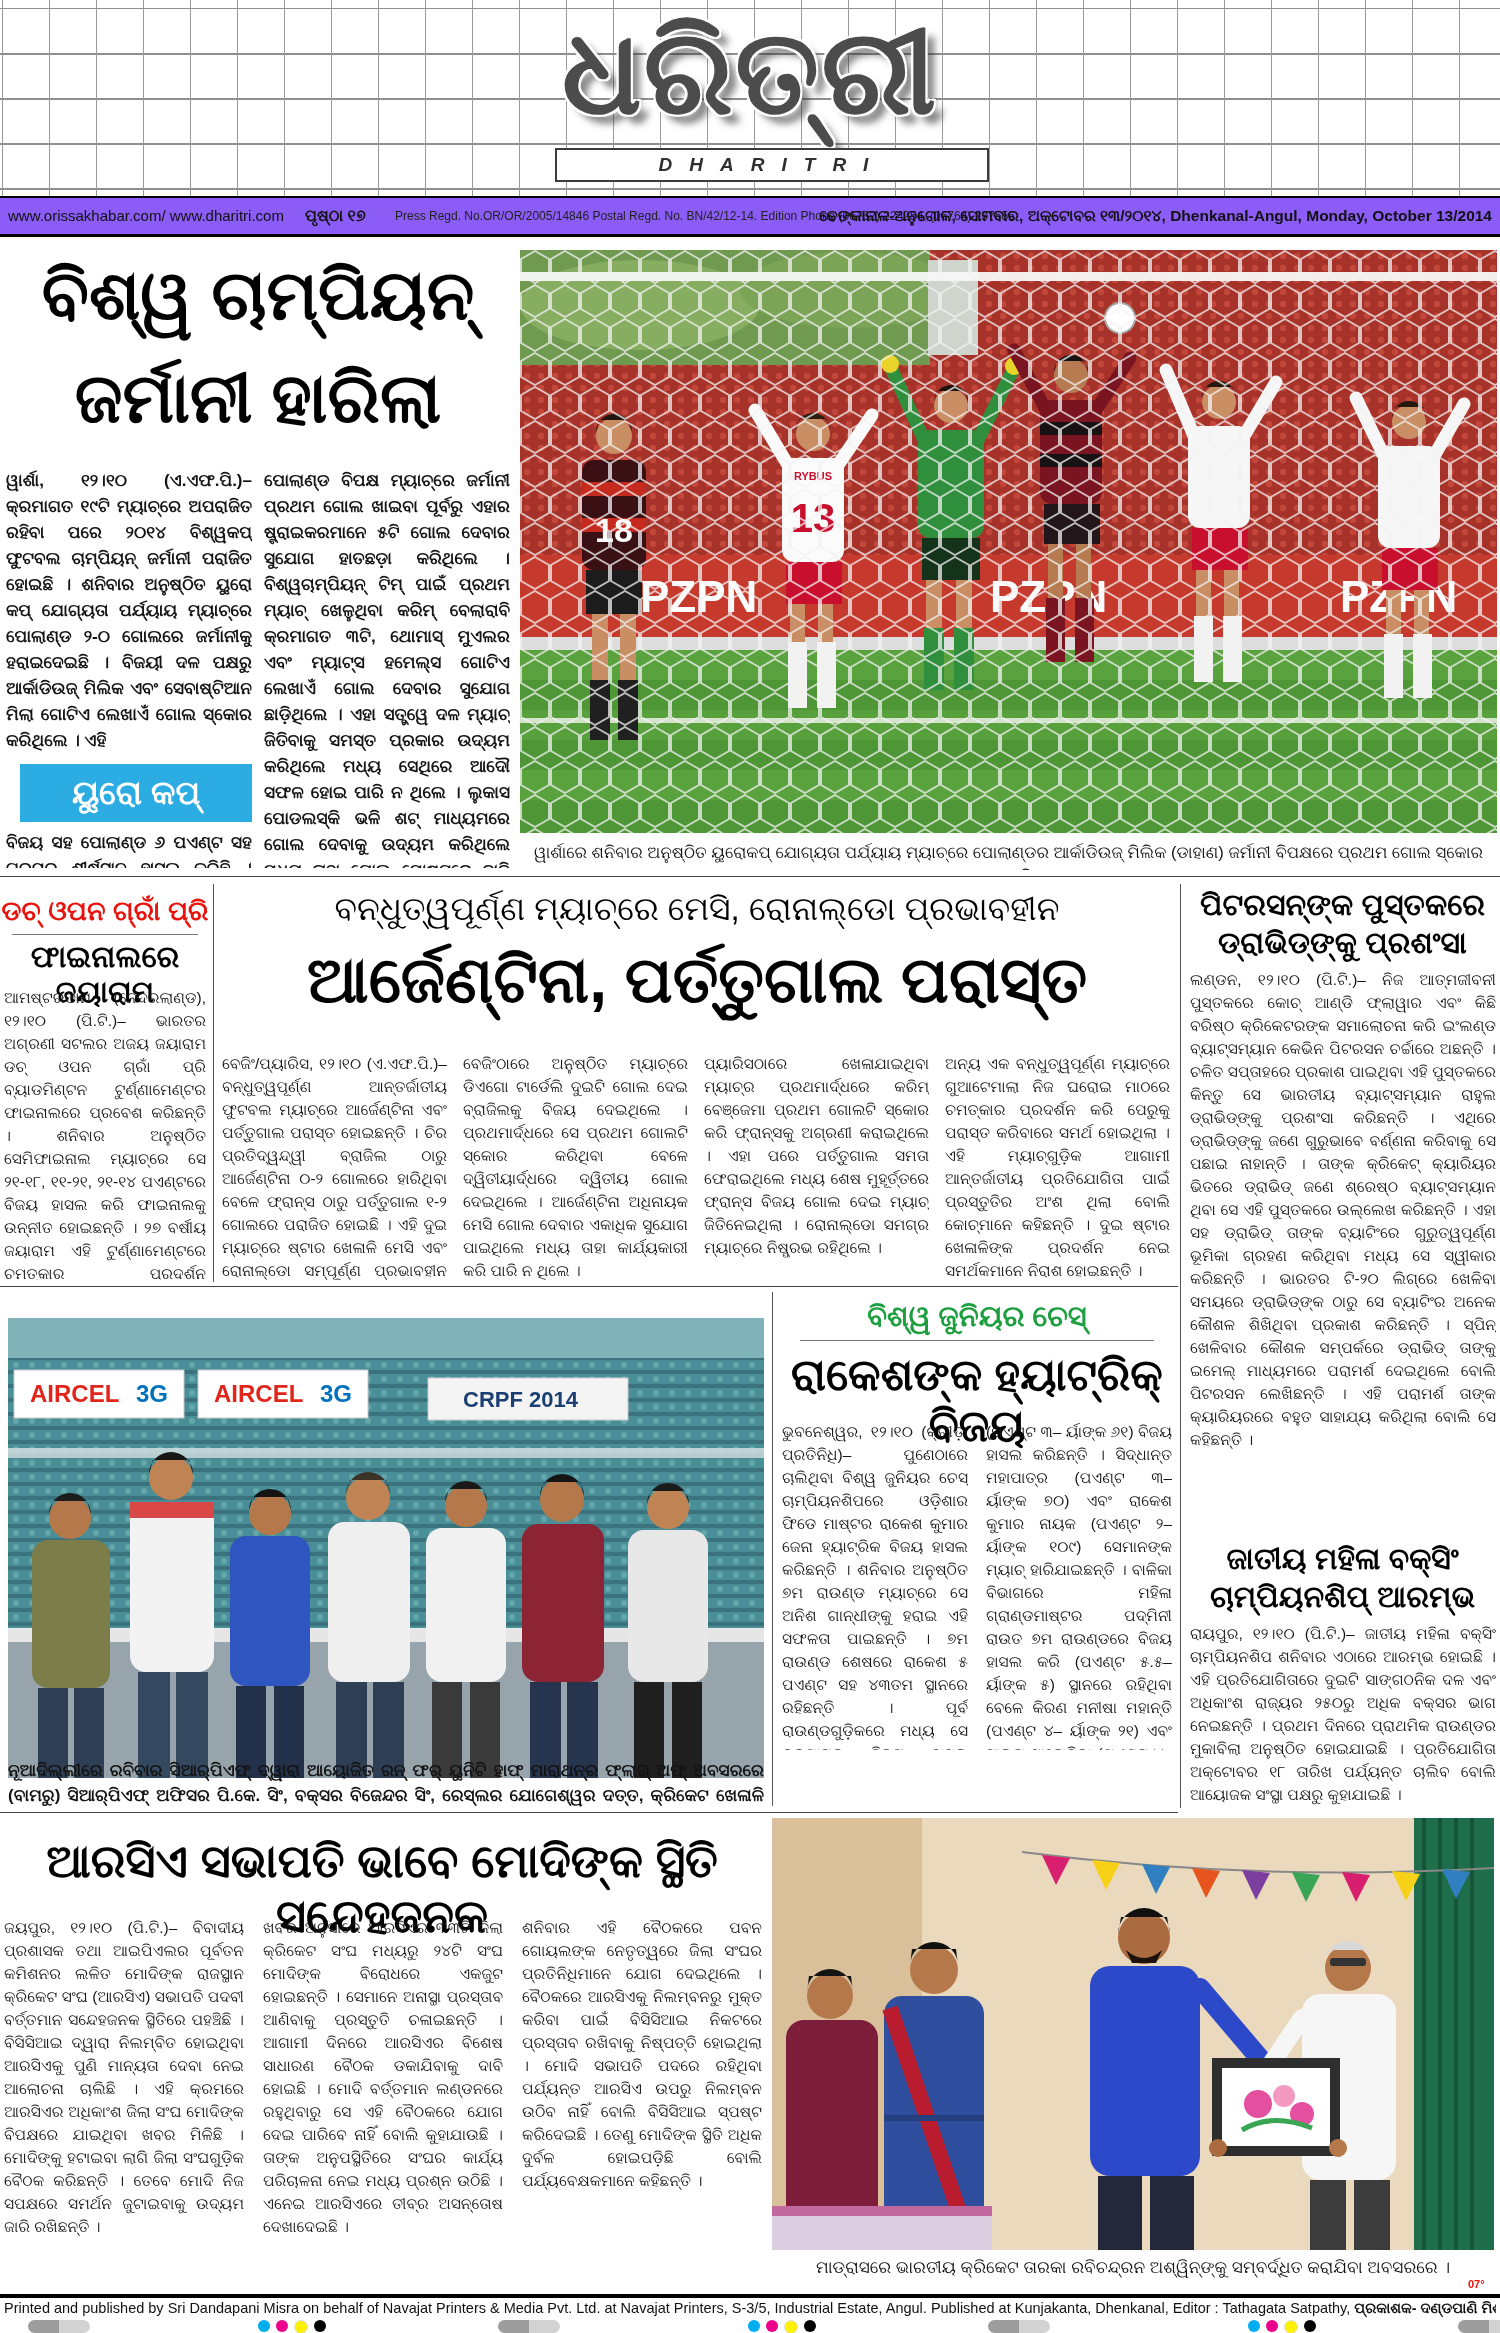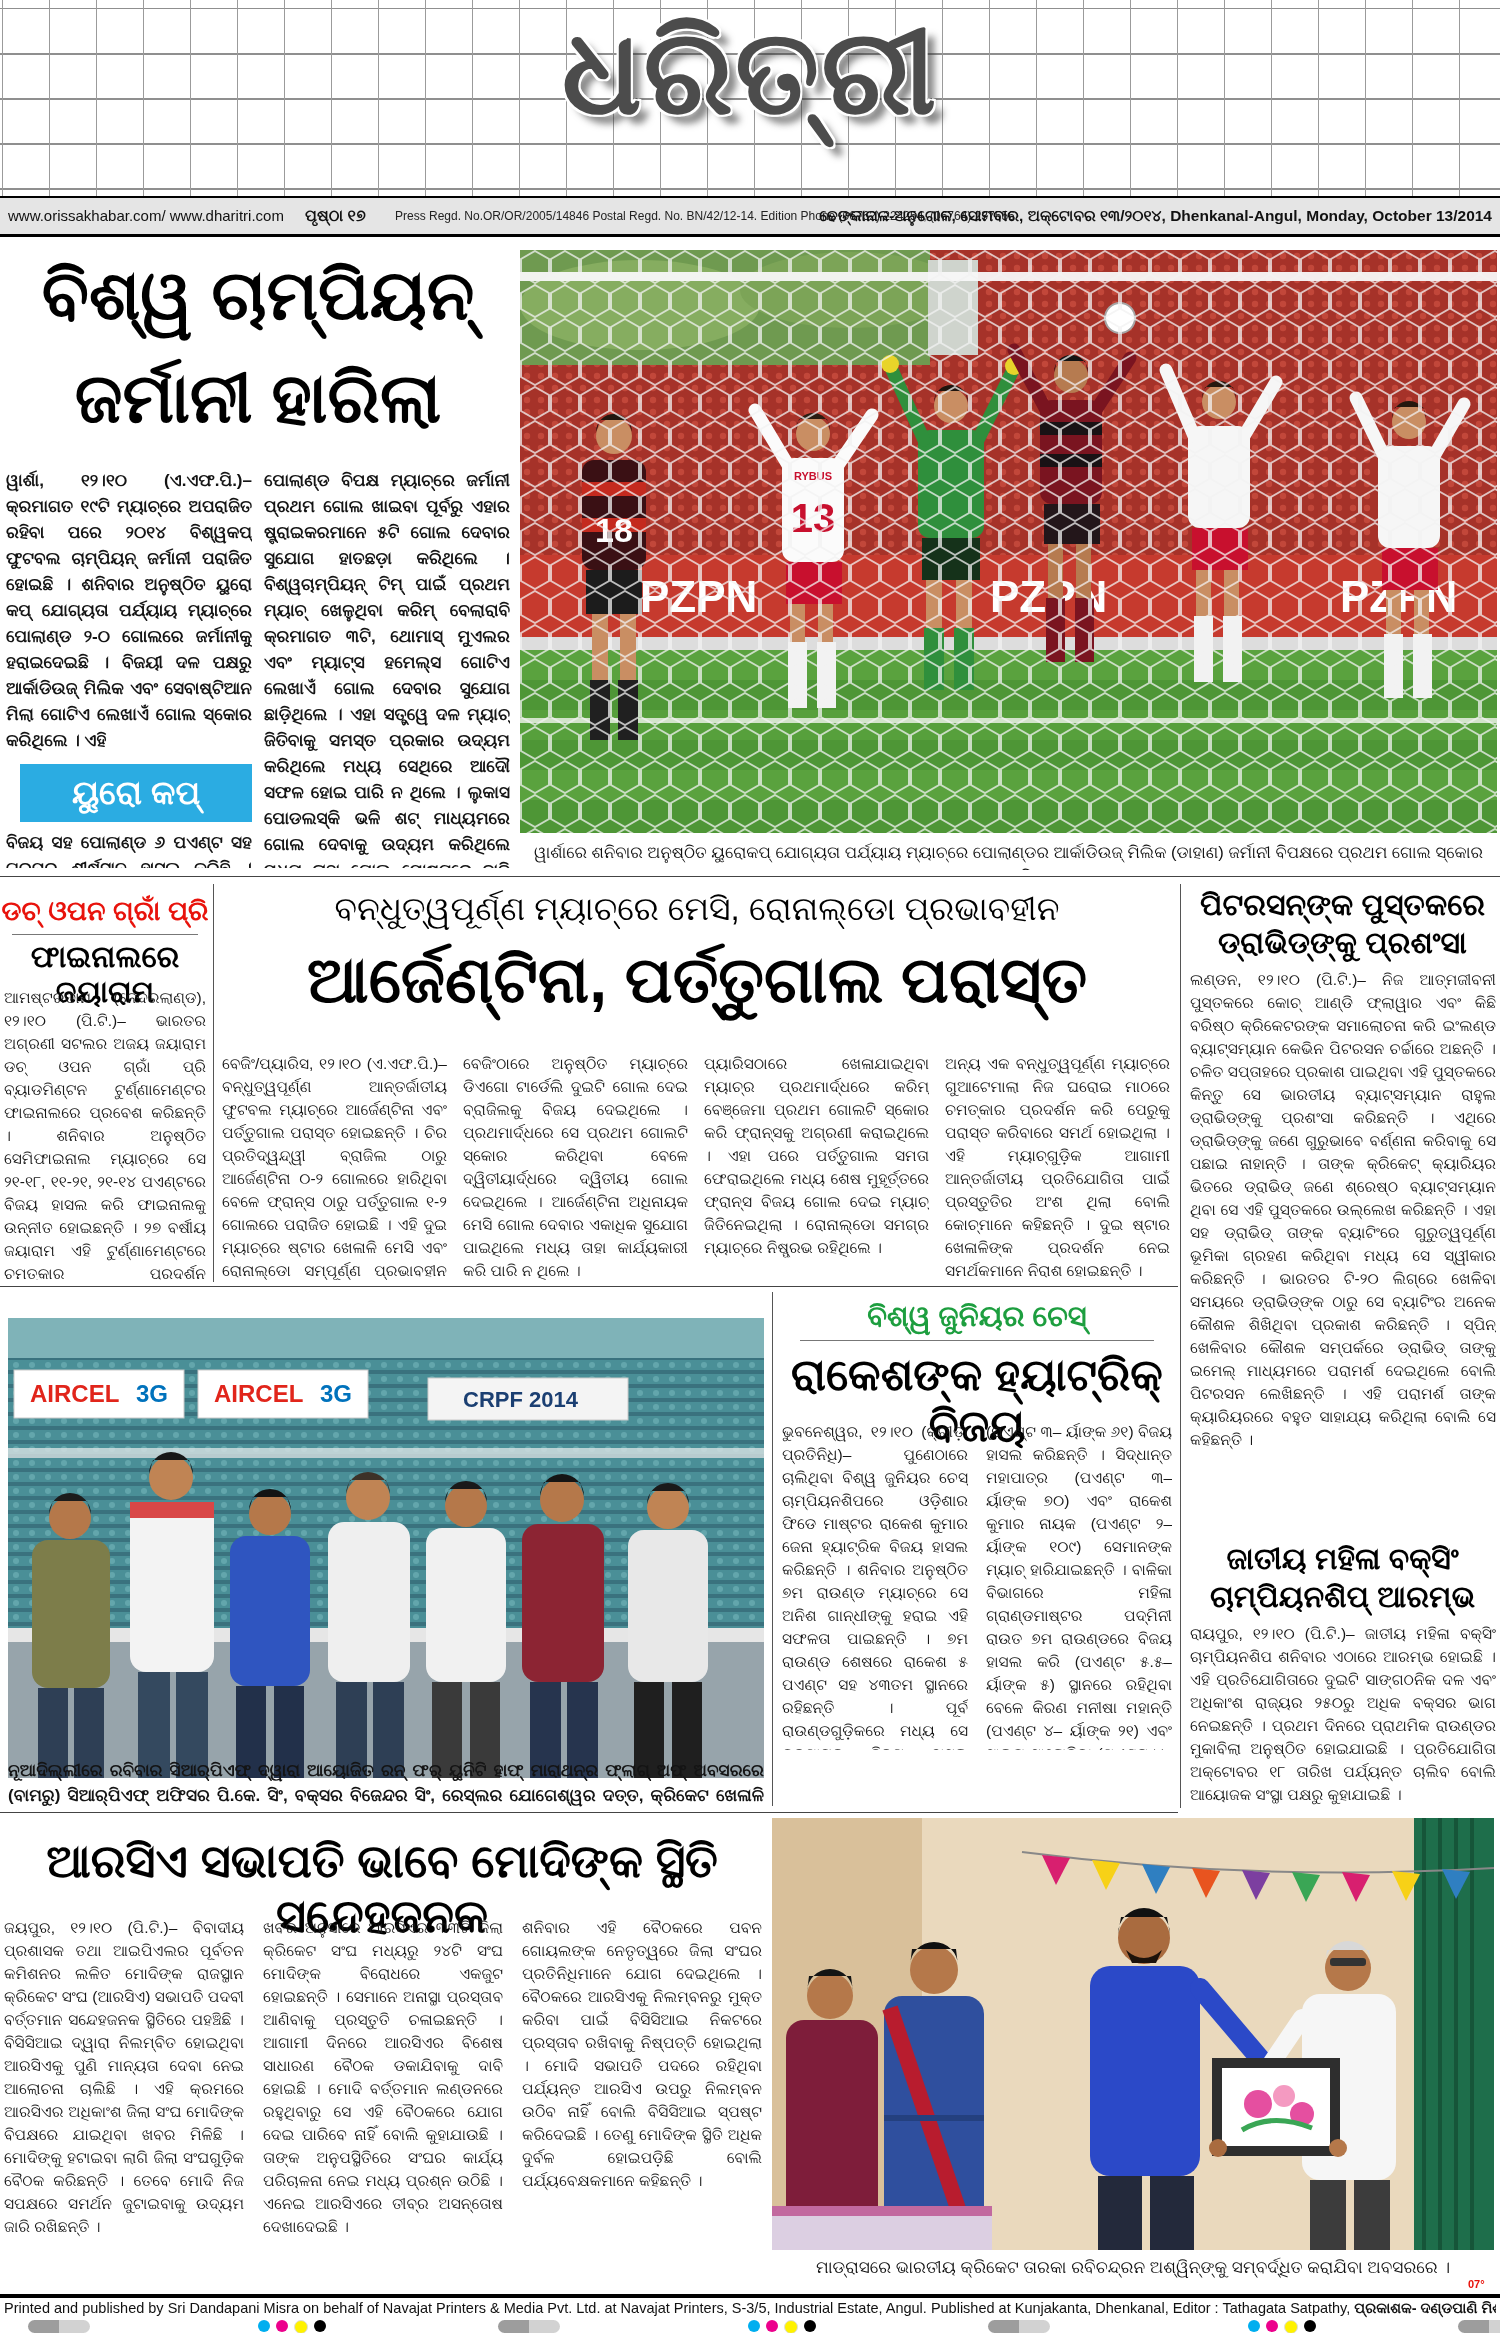--- a/index.html
+++ b/index.html
@@ -19,38 +19,39 @@
       repeating-linear-gradient(to right,#9b9b9b 0 1px,transparent 1px 47px),
       repeating-linear-gradient(to bottom,#8f8f8f 0 1.5px,transparent 1.5px 45px);
     background-position:2px 8px;padding-left:25px;}
   #logo{left:0;top:4px;width:1500px;text-align:center;font-size:118px;font-weight:bold;color:#4c4c4c;
     text-shadow:2px 2px 0 #fff,-2px -2px 0 #fff,2px -2px 0 #fff,-2px 2px 0 #fff,9px 9px 7px rgba(40,40,40,.55);
     letter-spacing:2px;}
   #latinbox{left:555px;top:148px;width:430px;height:30px;background:#fff;border:2px solid #3c3c3c;
     font-style:italic;font-weight:bold;font-size:19px;letter-spacing:17px;text-align:center;line-height:30px;color:#2f2f2f;}
   
   #infobar{left:0;top:196px;width:1500px;height:41px;border-top:2px solid #000;border-bottom:3px solid #000;
-    box-sizing:border-box;background:#e5e5e5;}
+    box-sizing:border-box;background:#8b5cf6;}
   #infobar .cell{position:absolute;top:0;height:36px;line-height:36px;white-space:nowrap;}
   
   #eurobox{background:#2bace2;color:#fff;font-weight:bold;font-size:33px;text-align:center;
     height:58px;line-height:58px;margin:10px 0 8px 14px;}
   .kicker-red{color:#e8130c;font-weight:bold;font-size:27px;text-align:center;}
   .kicker-green{color:#1d9e3f;font-weight:bold;font-size:29px;text-align:center;}
   .footer-bar{left:0;top:2294px;width:1500px;height:4px;background:#000;}
   .pill{position:absolute;top:2320px;width:62px;height:13px;border-radius:7px;
     background:linear-gradient(to right,#9d9d9d 0 50%,#d2d2d2 50% 100%);}
   .dots{position:absolute;top:2320px;height:13px;}
   .dot{display:inline-block;width:12px;height:12px;border-radius:50%;margin-right:6px;vertical-align:top;}
 </style>
 </head>
 <body>
 
 <div id="masthead" class="abs">
   <div id="logo" class="abs">ଧରିତ୍ରୀ</div>
+  <div id="latinbox" class="abs">DHARITRI</div>
 </div>
 
 <div id="infobar" class="abs">
   <div class="cell" style="left:8px;font-size:15px;">www.orissakhabar.com/ www.dharitri.com</div>
   <div class="cell" style="left:305px;font-size:16px;font-weight:bold;">ପୃଷ୍ଠା ୧୭</div>
   <div class="cell" style="left:395px;font-size:12px;color:#222;">Press Regd. No.OR/OR/2005/14846 Postal Regd. No. BN/42/12-14. Edition Phone (06762) 224254, (06764) 237556</div>
   <div class="cell" style="right:8px;font-size:15.5px;font-weight:bold;">ଢେଙ୍କାନାଳ-ଅନୁଗୋଳ, ସୋମବାର, ଅକ୍ଟୋବର ୧୩/୨୦୧୪, Dhenkanal-Angul, Monday, October 13/2014</div>
 </div>
 
 <div class="abs headline" style="left:0px;top:244px;width:516px;height:212px;font-size:69px;line-height:103px;">

